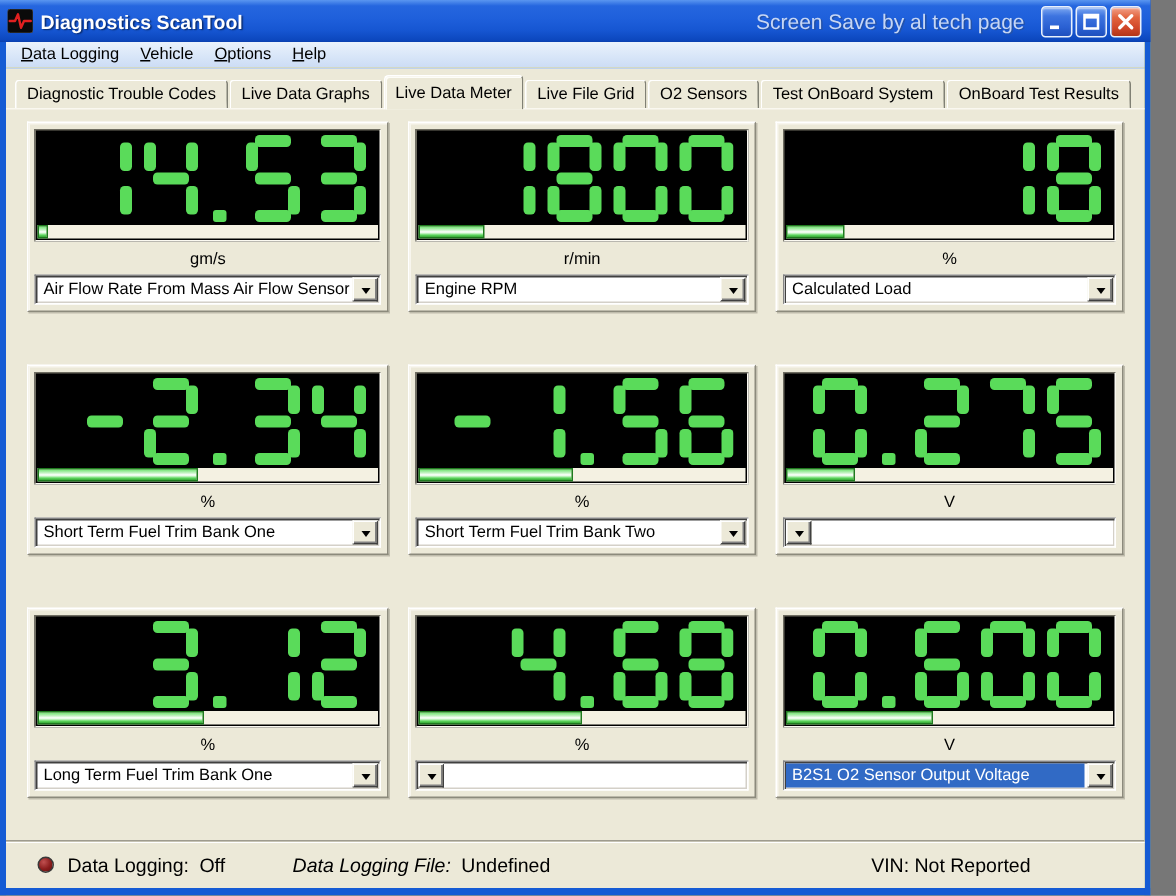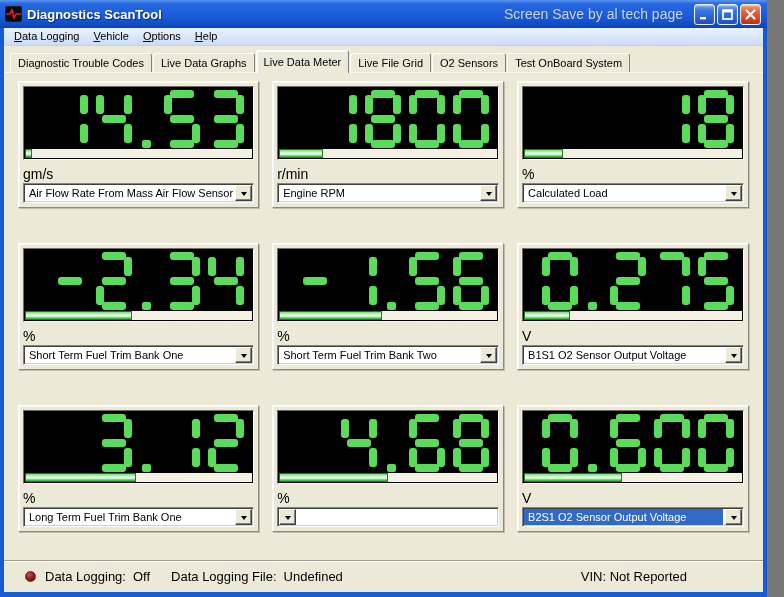--- a/index.html
+++ b/index.html
@@ -75,21 +75,21 @@
     border:1px solid; border-color:#6F6D61 #FBF9F1 #FBF9F1 #6F6D61;
   }
   .digits{ position:absolute; top:3px; right:9px; }
   .bar{
     position:absolute; left:1px; right:1px; bottom:1px; height:9px; background:#F4F1E2;
   }
   .fill{
     height:100%; border:1px solid #1E7A1E;
     background:linear-gradient(180deg,#6FE26F 0%,#BDF2BD 30%,#FFFFFF 52%,#D6F8D6 62%,#5CD65C 82%,#37A837 100%);
   }
-  .unit{ margin-top:6px; height:13px; font-size:14px; color:#000; }
+  .unit{ margin-top:6px; height:13px; text-align:center; font-size:11px; color:#000; }
 
   
   .combo{
     margin-top:4px; height:20px; display:flex; background:#fff;
     border:1px solid; border-color:#848484 #FFFFFF #FFFFFF #848484;
     box-shadow:inset 1px 1px 0 #404040, inset -1px -1px 0 #D4D0C8;
   }
   .combo-text{
     flex:1; font-size:11px; color:#000; padding:2px 0 0 4px; margin:1px; white-space:nowrap; overflow:hidden;
   }
@@ -107,21 +107,21 @@
     height:32px; border-top:1px solid #9E9B8E; box-shadow:inset 0 1px 0 #FFFFFF;
     display:flex; align-items:center; font-size:13px; color:#000; background:#ECE9D8;
   }
   .led{
     width:11px; height:11px; border-radius:50%; margin:0 9px 0 21px;
     background:radial-gradient(circle at 35% 30%, #C05050 0%, #8A1C1C 55%, #5E1010 100%);
     border:1px solid #3A3A3A;
   }
   .sb-label{ margin-right:7px; }
   .sb-value{ margin-right:0; }
-  .sb-file-label{ margin-left:21px; margin-right:7px; }
+  .sb-file-label{ margin-left:45px; margin-right:7px;font-style:italic; }
   .sb-vin{ margin-left:auto; margin-right:76px; }
 </style>
 </head>
 <body>
 
 <div class="window">
 
   <div class="titlebar">
     <span class="app-icon">
       <svg width="17" height="16" viewBox="0 0 17 16">
@@ -158,20 +158,21 @@
         <span class="menu-item"><u>H</u>elp</span>
       </div>
 
     <div class="tabstrip">
         <span class="tab">Diagnostic Trouble Codes</span>
         <span class="tab">Live Data Graphs</span>
         <span class="tab active">Live Data Meter</span>
         <span class="tab">Live File Grid</span>
         <span class="tab">O2 Sensors</span>
         <span class="tab">Test OnBoard System</span>
+        <span class="tab">OnBoard Test Results</span>
       </div>
 
     <div class="tabpage">
 
       <div class="meter-grid">
           <div class="meter">
             <div class="lcd">
               <svg width="192" height="58" viewBox="0 0 192 58" class="digits">
                 <rect x="28" y="5" width="8" height="19" rx="3" fill="#5ADB5A"></rect>
                 <rect x="28" y="34" width="8" height="19" rx="3" fill="#5ADB5A"></rect>
@@ -351,21 +352,20 @@
                 <rect x="162" y="25" width="24" height="8" rx="3" fill="#5ADB5A"></rect>
                 <rect x="184" y="34" width="8" height="19" rx="3" fill="#5ADB5A"></rect>
                 <rect x="162" y="50" width="24" height="8" rx="3" fill="#5ADB5A"></rect>
               </svg>
               <div class="bar">
                 <div class="fill" style="width: 21%;"></div>
               </div>
             </div>
             <div class="unit">V</div>
             <div class="combo">
-              <div class="combo-text">B1S1 O2 Sensor Output Voltage</div>
               <div class="combo-btn">
                 <span class="tri"></span>
               </div>
             </div>
           </div>
           <div class="meter">
             <div class="lcd">
               <svg width="148" height="58" viewBox="0 0 148 58" class="digits">
                 <rect x="6" y="0" width="24" height="8" rx="3" fill="#5ADB5A"></rect>
                 <rect x="28" y="5" width="8" height="19" rx="3" fill="#5ADB5A"></rect>

